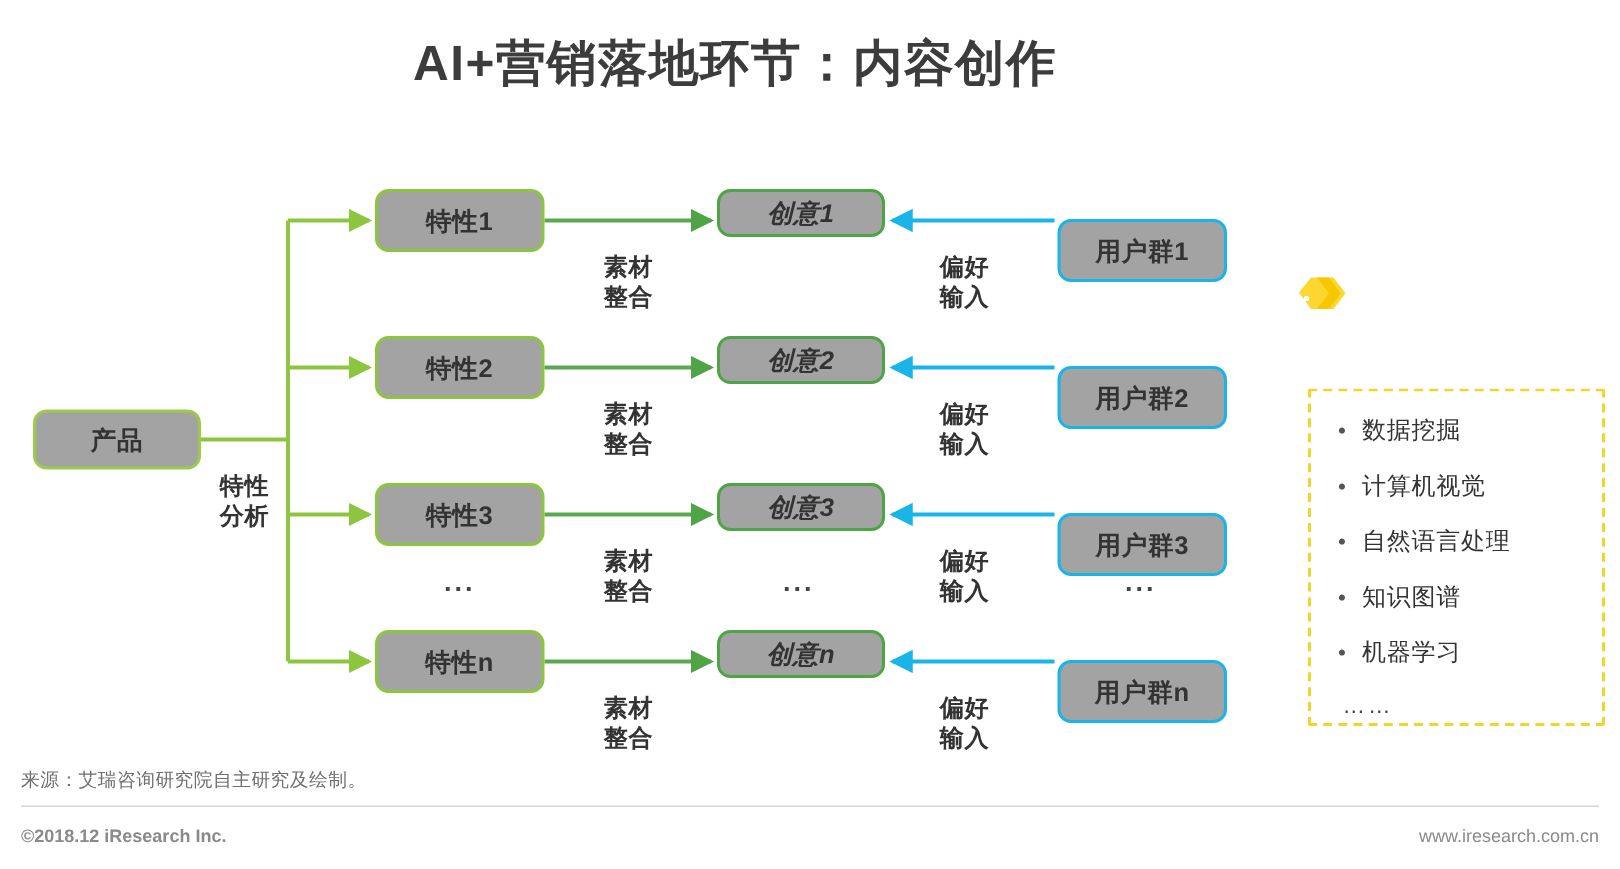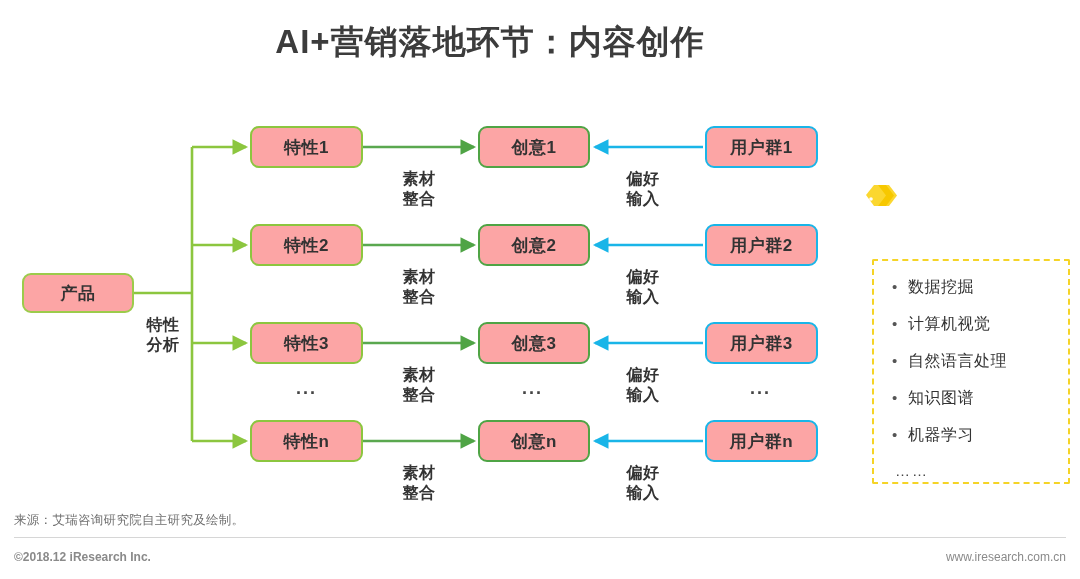--- a/index.html
+++ b/index.html
@@ -40,21 +40,21 @@
     width: 1080px;
     height: 579px;
     pointer-events: none;
   }
 
   
   .node {
     position: absolute;
     box-sizing: border-box;
     border-radius: 9px;
-    background: #fca5a5;
+    background: #a3a3a3;
     display: flex;
     align-items: center;
     justify-content: center;
     font-size: 17px;
     font-weight: bold;
     color: #333333;
     letter-spacing: 0.5px;
   }
   .node.product {
     border: 2.5px solid #9ccb4b;
@@ -65,28 +65,30 @@
   }
   .node.feature {
     border: 2.5px solid #8cc63f;
     width: 113px;
     height: 42px;
     left: 250px;
   }
   .node.idea {
     border: 2.5px solid #4fa445;
     width: 112px;
-    height: 42px;
+    height: 32px;
     left: 478px;
+    font-style: italic;
   }
   .node.user {
     border: 2.5px solid #19b5e8;
     width: 113px;
     height: 42px;
     left: 705px;
+    margin-top: 20px;
   }
 
   
   .edge-label {
     position: absolute;
     font-size: 16px;
     font-weight: bold;
     color: #333333;
     line-height: 20px;
     text-align: center;

